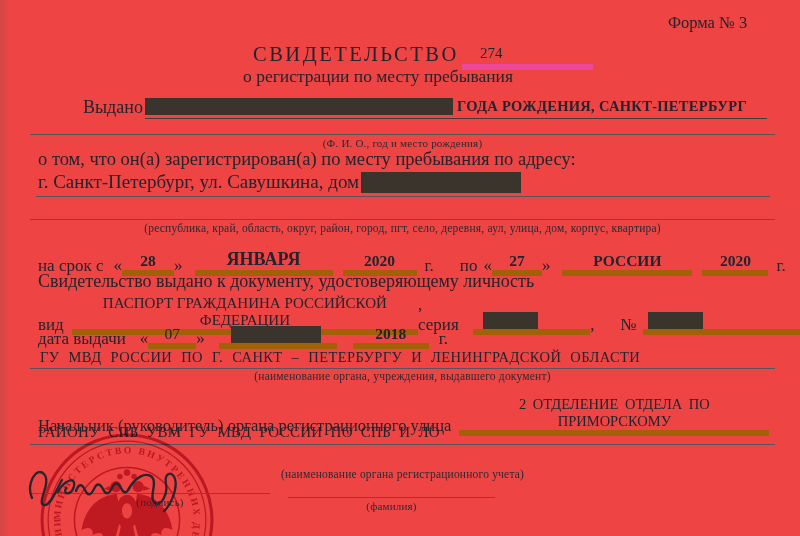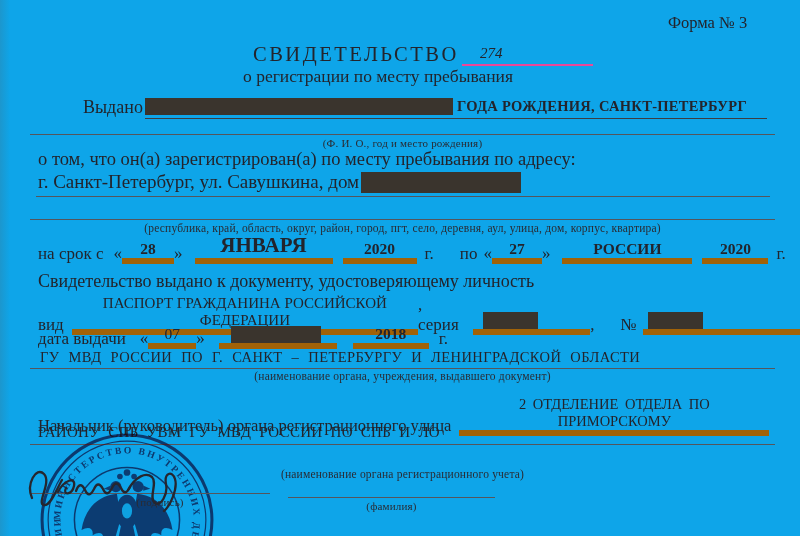--- a/index.html
+++ b/index.html
@@ -1,18 +1,18 @@
 <!DOCTYPE html>
 <html><head>
 <meta charset="utf-8">
 <style>
   html,body{margin:0;padding:0;background:#e8e8e8;}
   #page{
     position:relative;width:800px;height:536px;overflow:hidden;
-    background:#0ea5e9;
+    background:#ef4444;
     font-family:"Liberation Serif","DejaVu Serif",serif;
     color:#23242c;
   }
   #page::before{
     content:"";position:absolute;left:0;top:0;width:10px;height:100%;
     background:linear-gradient(90deg,rgba(90,85,80,.18),rgba(90,85,80,0));
     z-index:5;pointer-events:none;
   }
   .abs{position:absolute;}
   .hline{position:absolute;border-top:1px solid #55565c;height:0;}
@@ -25,21 +25,21 @@
   .sig{z-index:4;}
 </style>
 </head>
 <body>
 
 <div id="page">
 
   <div class="abs" style="left:668px;top:13px;font-size:16.5px;">Форма № 3</div>
 
   <div class="abs" style="left:253px;top:43px;font-size:20.5px;letter-spacing:2.5px;">СВИДЕТЕЛЬСТВО</div>
-  <div class="abs" style="left:462px;top:45px;width:113px;height:19px;border-bottom:2px solid #ec4899;padding-left:18px;font-size:15px;font-style:italic;">274</div>
+  <div class="abs" style="left:462px;top:45px;width:113px;height:19px;border-bottom:6px solid #ec4899;padding-left:18px;font-size:15px;">274</div>
   <div class="abs" style="left:243px;top:66px;font-size:17.5px;">о регистрации по месту пребывания</div>
 
   <div class="abs" style="left:83px;top:97px;font-size:18px;">Выдано</div>
   <div class="abs flexrow" style="left:145px;top:94px;width:622px;height:24px;border-bottom:1.5px solid #3c3d42;align-items:center;">
     <span class="box" style="width:308px;height:17px;"></span>
     <span class="b" style="font-size:14.5px;letter-spacing:.3px;margin-left:4px;">ГОДА РОЖДЕНИЯ, САНКТ-ПЕТЕРБУРГ</span>
   </div>
   <div class="hline" style="left:30px;top:134px;width:745px;"></div>
   <div class="abs cap" style="left:30px;top:137px;width:745px;">(Ф. И. О., год и место рождения)</div>
 
@@ -50,21 +50,21 @@
   </div>
   <div class="hline" style="left:36px;top:196px;width:734px;border-top-width:1.5px;"></div>
   <div class="hline" style="left:30px;top:219px;width:745px;"></div>
   <div class="abs cap" style="left:30px;top:222px;width:745px;font-size:11.5px;">(республика, край, область, округ, район, город, пгт, село, деревня, аул, улица, дом, корпус, квартира)</div>
 
   <div class="abs flexrow" style="left:38px;top:233px;font-size:17px;">
     <span>на срок с</span>
     <span style="margin-left:10px;">«</span>
     <span class="cell b" style="width:52px;font-size:15.5px;">28</span>
     <span>»</span>
-    <span class="cell b" style="width:138px;margin-left:12px;font-size:21px;">ЯНВАРЯ</span>
+    <span class="cell b" style="width:138px;margin-left:12px;font-size:18px;margin-top:16px;">ЯНВАРЯ</span>
     <span class="cell b" style="width:74px;margin-left:10px;font-size:15.5px;">2020</span>
     <span style="margin-left:8px;">г.</span>
     <span style="margin-left:26px;">по</span>
     <span style="margin-left:6px;">«</span>
     <span class="cell b" style="width:50px;font-size:15.5px;">27</span>
     <span>»</span>
     <span class="cell b" style="width:130px;margin-left:12px;font-size:15.5px;">РОССИИ</span>
     <span class="cell b" style="width:66px;margin-left:10px;font-size:15.5px;">2020</span>
     <span style="margin-left:8px;">г.</span>
   </div>

